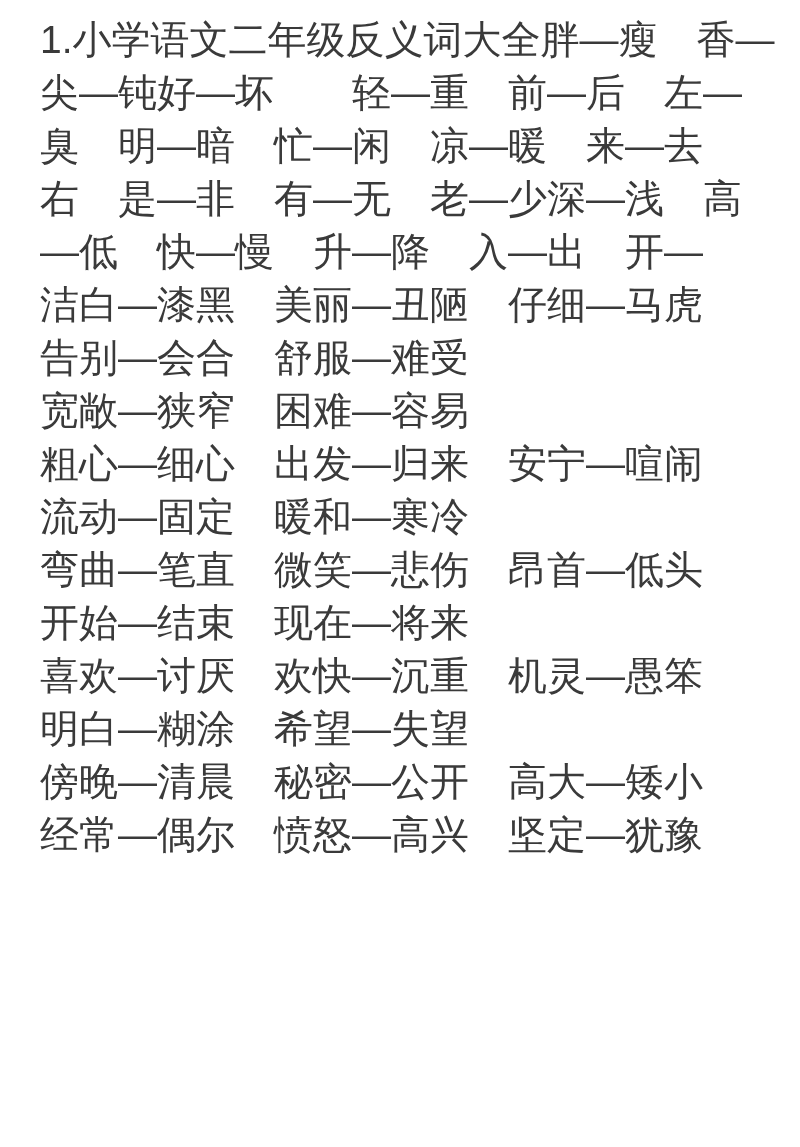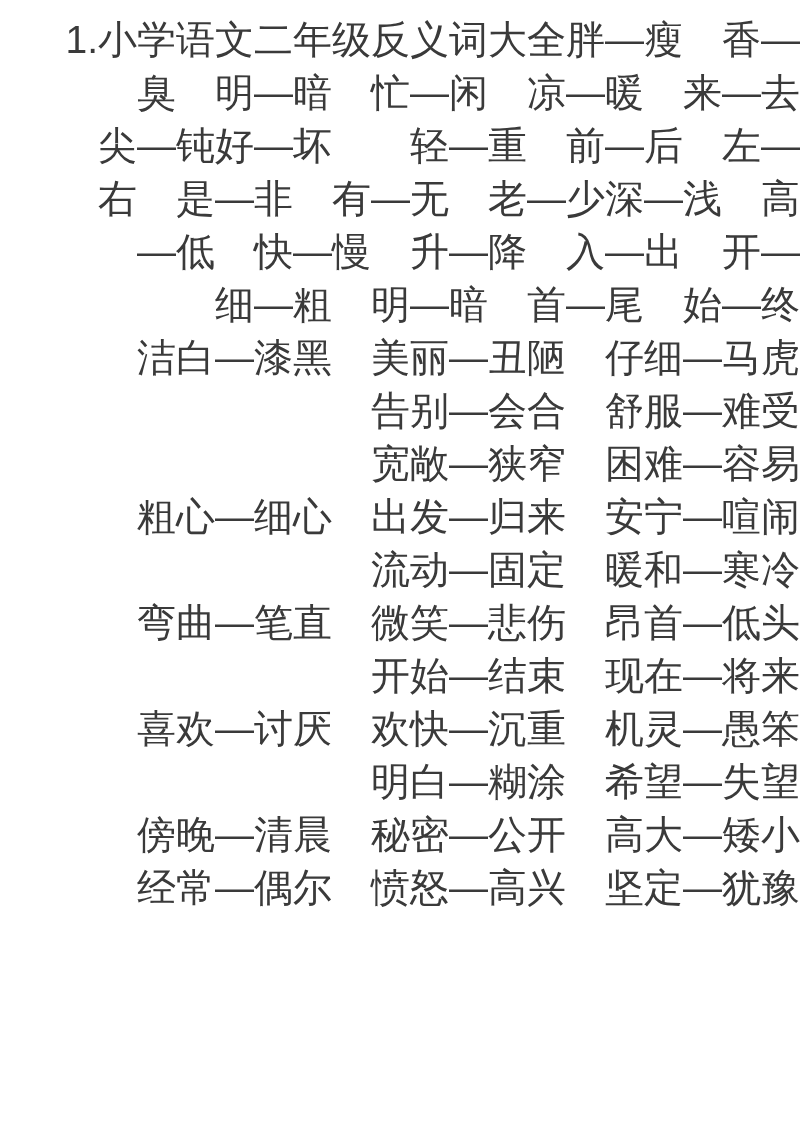--- a/index.html
+++ b/index.html
@@ -21,33 +21,31 @@
     font-size: 39px;
     line-height: 53px;
     font-weight: 500;
     color: #3a3a3a;
     letter-spacing: 0px;
   }
   .line {
     white-space: pre;   
     height: 53px;
     overflow: hidden;
-    text-align: right;
   }
 </style>
 </head>
 <body>
 
 <div class="doc">
   <div class="line">1.小学语文二年级反义词大全胖—瘦　香—</div>
+  <div class="line">尖—钝好—坏　　轻—重　前—后　左—</div>
   <div class="line">臭　明—暗　忙—闲　凉—暖　来—去</div>
-  <div class="line">尖—钝好—坏　　轻—重　前—后　左—</div>
   <div class="line">右　是—非　有—无　老—少深—浅　高</div>
   <div class="line">—低　快—慢　升—降　入—出　开—</div>
-  <div class="line">细—粗　明—暗　首—尾　始—终</div>
   <div class="line">洁白—漆黑　美丽—丑陋　仔细—马虎</div>
   <div class="line">告别—会合　舒服—难受</div>
   <div class="line">宽敞—狭窄　困难—容易</div>
   <div class="line">粗心—细心　出发—归来　安宁—喧闹</div>
   <div class="line">流动—固定　暖和—寒冷</div>
   <div class="line">弯曲—笔直　微笑—悲伤　昂首—低头</div>
   <div class="line">开始—结束　现在—将来</div>
   <div class="line">喜欢—讨厌　欢快—沉重　机灵—愚笨</div>
   <div class="line">明白—糊涂　希望—失望</div>
   <div class="line">傍晚—清晨　秘密—公开　高大—矮小</div>

